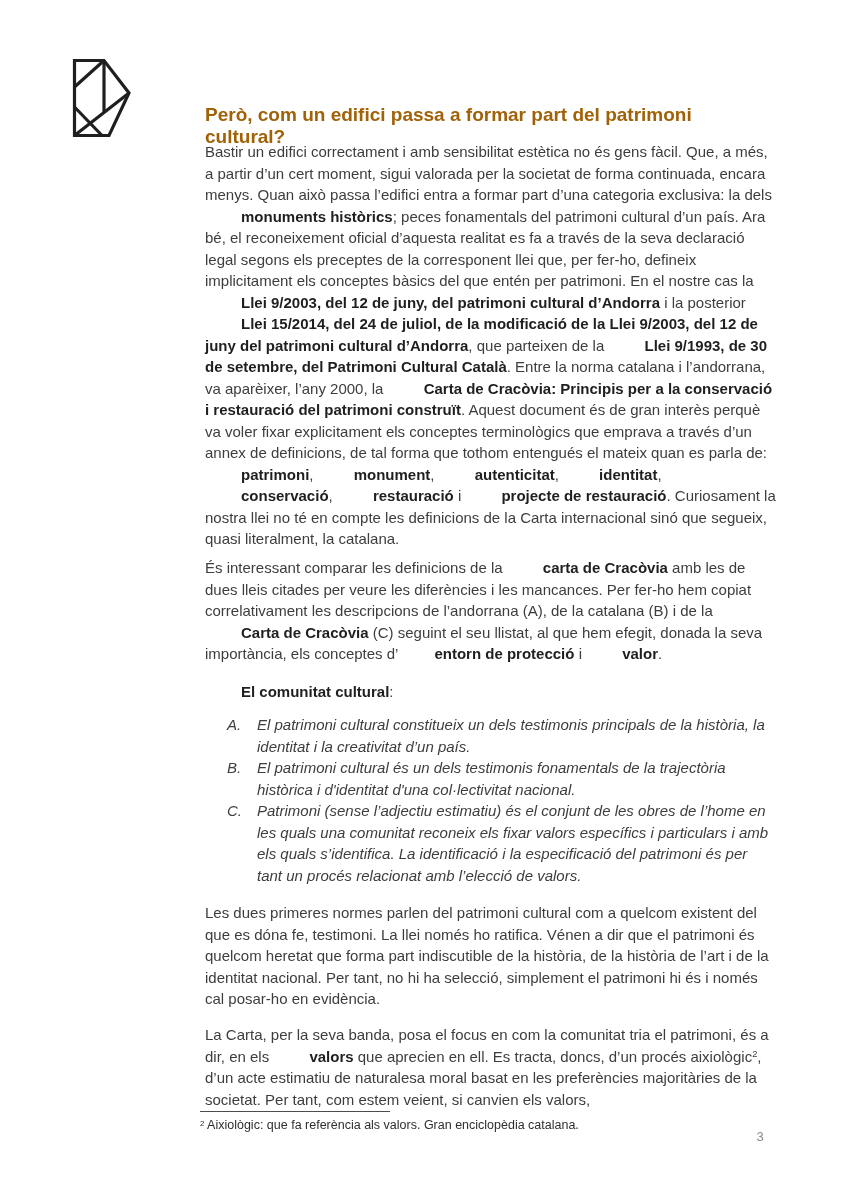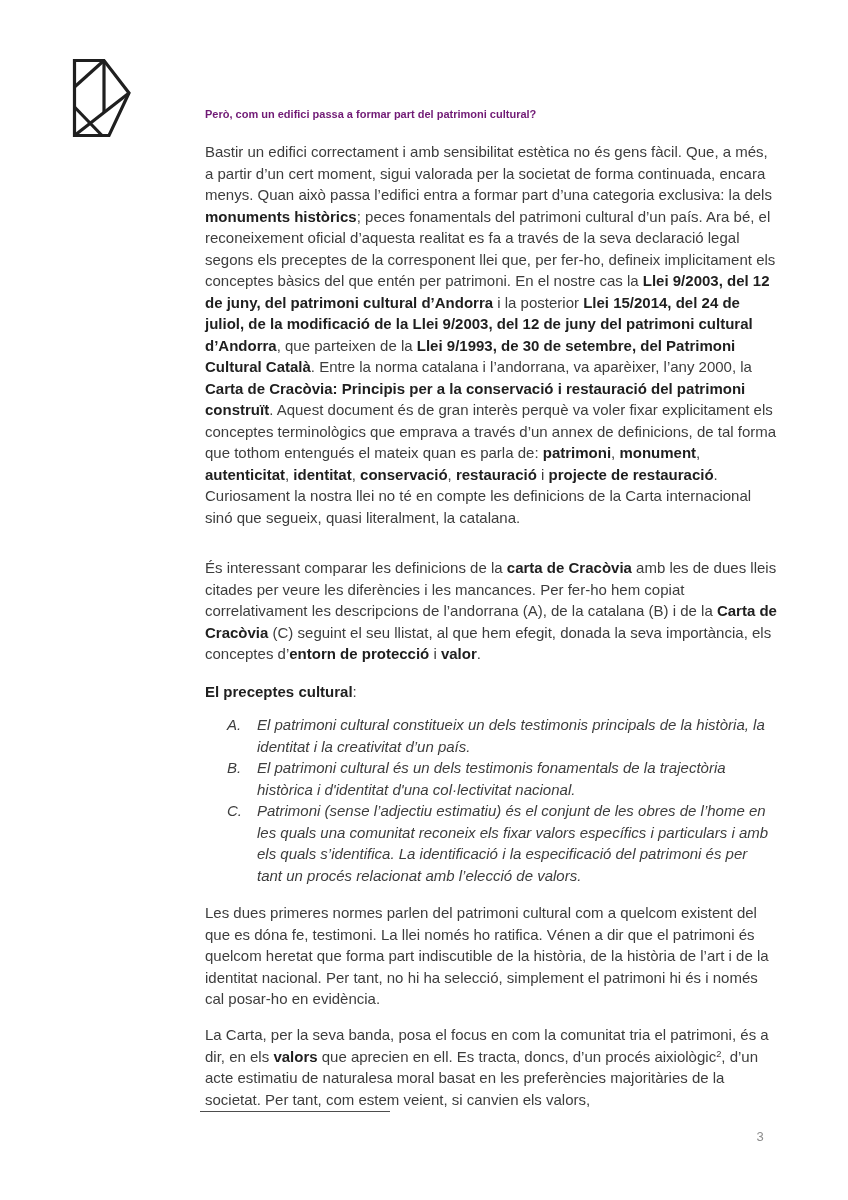--- a/index.html
+++ b/index.html
@@ -8,29 +8,29 @@
     width:848px;height:1200px;
     background:#ffffff;
     font-family:"Liberation Sans","DejaVu Sans",sans-serif;
     color:#3d3d3d;
     overflow:hidden;
   }
   .abs{position:absolute;}
   .logo{left:72px;top:58px;width:60px;height:80px;}
   .heading{
     left:205px;top:104px;width:572px;
-    font-size:11px;line-height:21.5px;font-weight:bold;color:#701a75;
+    font-size:19px;line-height:21.5px;font-weight:bold;color:#a16207;
   }
   .body-text{
     left:205px;width:572px;
     font-size:15px;line-height:21.5px;
     text-align:left;
     margin:0;
   }
-  .b{font-weight:bold;color:#1f1f1f;}
+  .b{font-weight:bold;color:#1f1f1f;margin-left:36px;}
   .i{text-align:right;}
   sup{font-size:62%;line-height:0;position:relative;top:-0.45em;vertical-align:baseline;}
   .section-heading{
     left:205px;top:681px;width:572px;
     font-size:15px;line-height:21.5px;color:#1f1f1f;
   }
   .section-heading .colon{color:#3d3d3d;font-weight:normal;}
   .list{left:227px;top:714px;width:548px;}
   .list-item{display:flex;font-size:15px;line-height:21.5px;font-style:italic;color:#3d3d3d;}
   .list-item .marker{flex:0 0 30px;}
@@ -57,21 +57,21 @@
     <path d="M57,35 L2.5,77.5"></path>
     <path d="M2.5,49 L30,77.5"></path>
   </svg>
 
   <div class="abs heading">Però, com un edifici passa a formar part del patrimoni cultural?</div>
 
   <p class="abs body-text" style="top:141px"><span>Bastir un edifici correctament i amb sensibilitat estètica no és gens fàcil. Que, a més, a partir d’un cert moment, sigui valorada per la societat de forma continuada, encara menys. Quan això passa l’edifici entra a formar part d’una categoria exclusiva: la dels </span><span class="b">monuments històrics</span><span>; peces fonamentals del patrimoni cultural d’un país. Ara bé, el reconeixement oficial d’aquesta realitat es fa a través de la seva declaració legal segons els preceptes de la corresponent llei que, per fer-ho, defineix implicitament els conceptes bàsics del que entén per patrimoni. En el nostre cas la </span><span class="b">Llei 9/2003, del 12 de juny, del patrimoni cultural d’Andorra</span><span> i la posterior </span><span class="b">Llei 15/2014, del 24 de juliol, de la modificació de la Llei 9/2003, del 12 de juny del patrimoni cultural d’Andorra</span><span>, que parteixen de la </span><span class="b">Llei 9/1993, de 30 de setembre, del Patrimoni Cultural Català</span><span>. Entre la norma catalana i l’andorrana, va aparèixer, l’any 2000, la </span><span class="b">Carta de Cracòvia: Principis per a la conservació i restauració del patrimoni construït</span><span>. Aquest document és de gran interès perquè va voler fixar explicitament els conceptes terminològics que emprava a través d’un annex de definicions, de tal forma que tothom entengués el mateix quan es parla de: </span><span class="b">patrimoni</span><span>, </span><span class="b">monument</span><span>, </span><span class="b">autenticitat</span><span>, </span><span class="b">identitat</span><span>, </span><span class="b">conservació</span><span>, </span><span class="b">restauració</span><span> i </span><span class="b">projecte de restauració</span><span>. Curiosament la nostra llei no té en compte les definicions de la Carta internacional sinó que segueix, quasi literalment, la catalana.</span></p>
 
   <p class="abs body-text" style="top:557px"><span>És interessant comparar les definicions de la </span><span class="b">carta de Cracòvia</span><span> amb les de dues lleis citades per veure les diferències i les mancances. Per fer-ho hem copiat correlativament les descripcions de l’andorrana (A), de la catalana (B) i de la </span><span class="b">Carta de Cracòvia</span><span> (C) seguint el seu llistat, al que hem efegit, donada la seva importància, els conceptes d’</span><span class="b">entorn de protecció</span><span> i </span><span class="b">valor</span><span>.</span></p>
 
-  <div class="abs section-heading"><span class="b">El preceptes cultural</span><span class="colon">:</span></div>
+  <div class="abs section-heading"><span class="b">El comunitat cultural</span><span class="colon">:</span></div>
 
   <div class="abs list">
     <div class="list-item">
       <span class="marker">A.</span>
       <span class="li-text"><span class="i">El patrimoni cultural constitueix un dels testimonis principals de la història, la identitat i la creativitat d’un país.</span></span>
     </div>
     <div class="list-item">
       <span class="marker">B.</span>
       <span class="li-text"><span class="i">El patrimoni cultural és un dels testimonis fonamentals de la trajectòria històrica i d'identitat d'una col·lectivitat nacional.</span></span>
     </div>
@@ -80,16 +80,17 @@
       <span class="li-text"><span class="i">Patrimoni </span><span>(sense l’adjectiu estimatiu) </span><span class="i">és el conjunt de les obres de l’home en les quals una comunitat reconeix els fixar valors específics i particulars i amb els quals s’identifica. La identificació i la especificació del patrimoni és per tant un procés relacionat amb l’elecció de valors.</span></span>
     </div>
   </div>
 
   <p class="abs body-text" style="top:902px"><span>Les dues primeres normes parlen del patrimoni cultural com a quelcom existent del que es dóna fe, testimoni. La llei només ho ratifica. Vénen a dir que el patrimoni és quelcom heretat que forma part indiscutible de la història, de la història de l’art i de la identitat nacional. Per tant, no hi ha selecció, simplement el patrimoni hi és i només cal posar-ho en evidència.</span></p>
 
   <p class="abs body-text" style="top:1024px"><span>La Carta, per la seva banda, posa el focus en com la comunitat tria el patrimoni, és a dir, en els </span><span class="b">valors</span><span> que aprecien en ell. Es tracta, doncs, d’un procés aixiològic</span><sup>2</sup><span>, d’un acte estimatiu de naturalesa moral basat en les preferències majoritàries de la societat. Per tant, com estem veient, si canvien els valors,</span></p>
 
   <div class="abs footnote-rule"></div>
 
+  <div class="abs footnote"><sup>2</sup><span> Aixiològic: </span><span class="i">que fa referència als valors</span><span>. Gran enciclopèdia catalana.</span></div>
 
   <div class="abs page-number">3</div>
 
 </div>
 
 </body></html>

